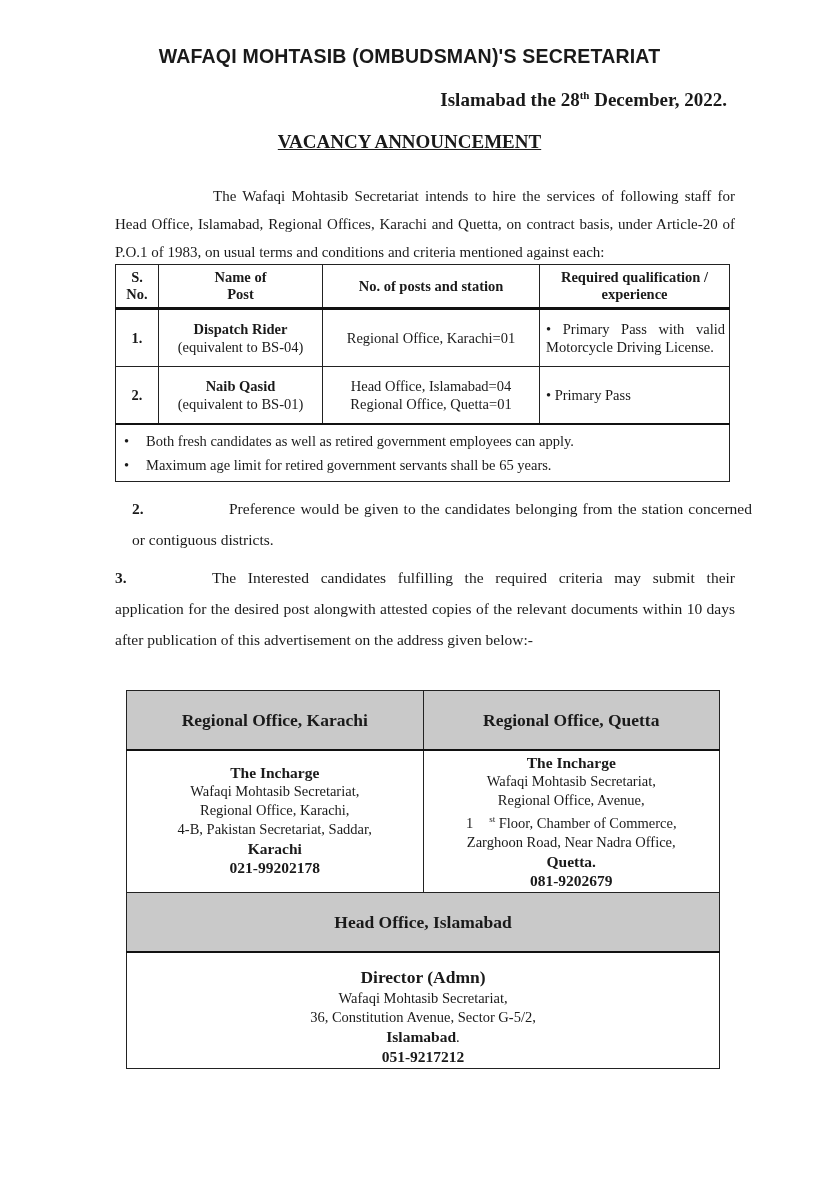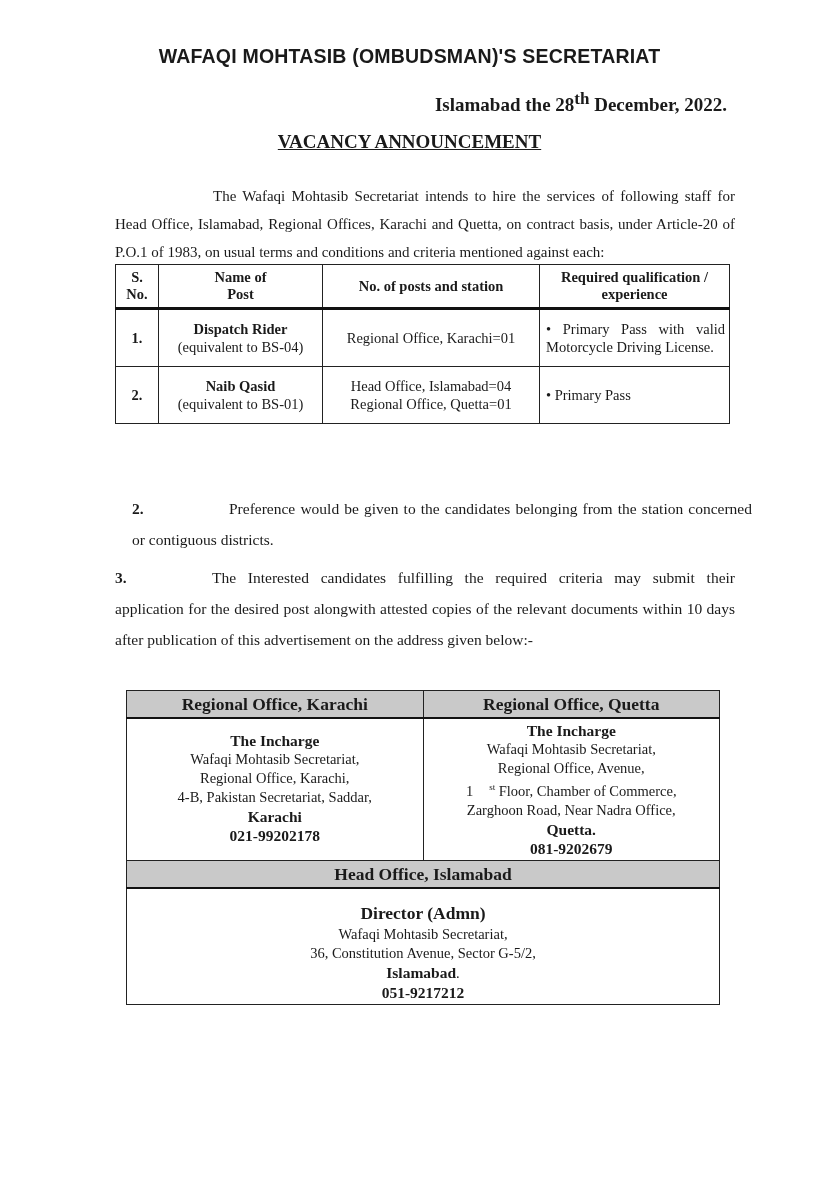--- a/index.html
+++ b/index.html
@@ -16,21 +16,21 @@
     .org-title {
       position: absolute; left: 0; width: 819px; top: 44px;
       text-align: center; font-weight: bold; font-size: 21px; letter-spacing: 0.2px;
       font-family: "Liberation Sans Narrow", "Liberation Sans", sans-serif;
       transform: scaleX(0.93);
     }
     .date-line {
       position: absolute; right: 92px; top: 89px;
       font-weight: bold; font-size: 19px;
     }
-    .date-line sup { font-size: 17px; }
+    .date-line sup { font-size: 11px; }
     .vacancy-title {
       position: absolute; left: 0; width: 819px; top: 131px;
       text-align: center; font-weight: bold; font-size: 19px; text-decoration: underline;
     }
 
     .intro {
       position: absolute; left: 115px; width: 620px; top: 182px;
       font-size: 15px; line-height: 28px; text-align: justify;
       text-indent: 98px;
     }
@@ -56,21 +56,21 @@
     .para {
       position: absolute; left: 115px; width: 620px;
       font-size: 15.5px; line-height: 31px; text-align: justify;
     }
     .para .num { font-weight: bold; display: inline-block; width: 97px; }
 
     table.addr {
       position: absolute; left: 126px; top: 690px; width: 594px;
       border-collapse: collapse; font-size: 14.5px;
     }
-    table.addr td { border: 1.5px solid #222; text-align: center; vertical-align: top; padding: 0; }
+    table.addr td { border: 1.5px solid #222; text-align: center; vertical-align: top; padding: 16px; }
     table.addr .hdr {
       background: #c9c9c9; font-weight: bold; font-size: 17.5px; height: 26px; line-height: 26px;
       border-bottom: 2px solid #111;
     }
     table.addr .body { line-height: 19px; padding: 6px 0 2px 0; }
     table.addr .body .strong { font-weight: bold; font-size: 15.5px; }
     table.addr .director { font-weight: bold; font-size: 17.5px; line-height: 24px; }
   </style>
 </head>
 <body>
@@ -126,20 +126,30 @@
           <span class="bold">Naib Qasid</span><br>
           <span>(equivalent to BS-01)</span>
         </td>
         <td>
           <span>Head Office, Islamabad=04</span><br>
           <span>Regional Office, Quetta=01</span>
         </td>
         <td class="qual">
           <span>•</span>
           <span>Primary Pass</span>
+        </td>
+      </tr>
+      <tr>
+        <td class="notes-cell" colspan="4">
+          <div>
+            <span class="bullet">•</span><span>Both fresh candidates as well as retired government employees can apply.</span>
+          </div>
+          <div>
+            <span class="bullet">•</span><span>Maximum age limit for retired government servants shall be 65 years.</span>
+          </div>
         </td>
       </tr>
     </tbody>
   </table>
 
   <div class="para" style="top: 493px; margin-left: 17px;">
     <span class="num">2.</span><span>Preference would be given to the candidates belonging from the station concerned or contiguous districts.</span>
   </div>
 
   <div class="para" style="top: 562px;">

